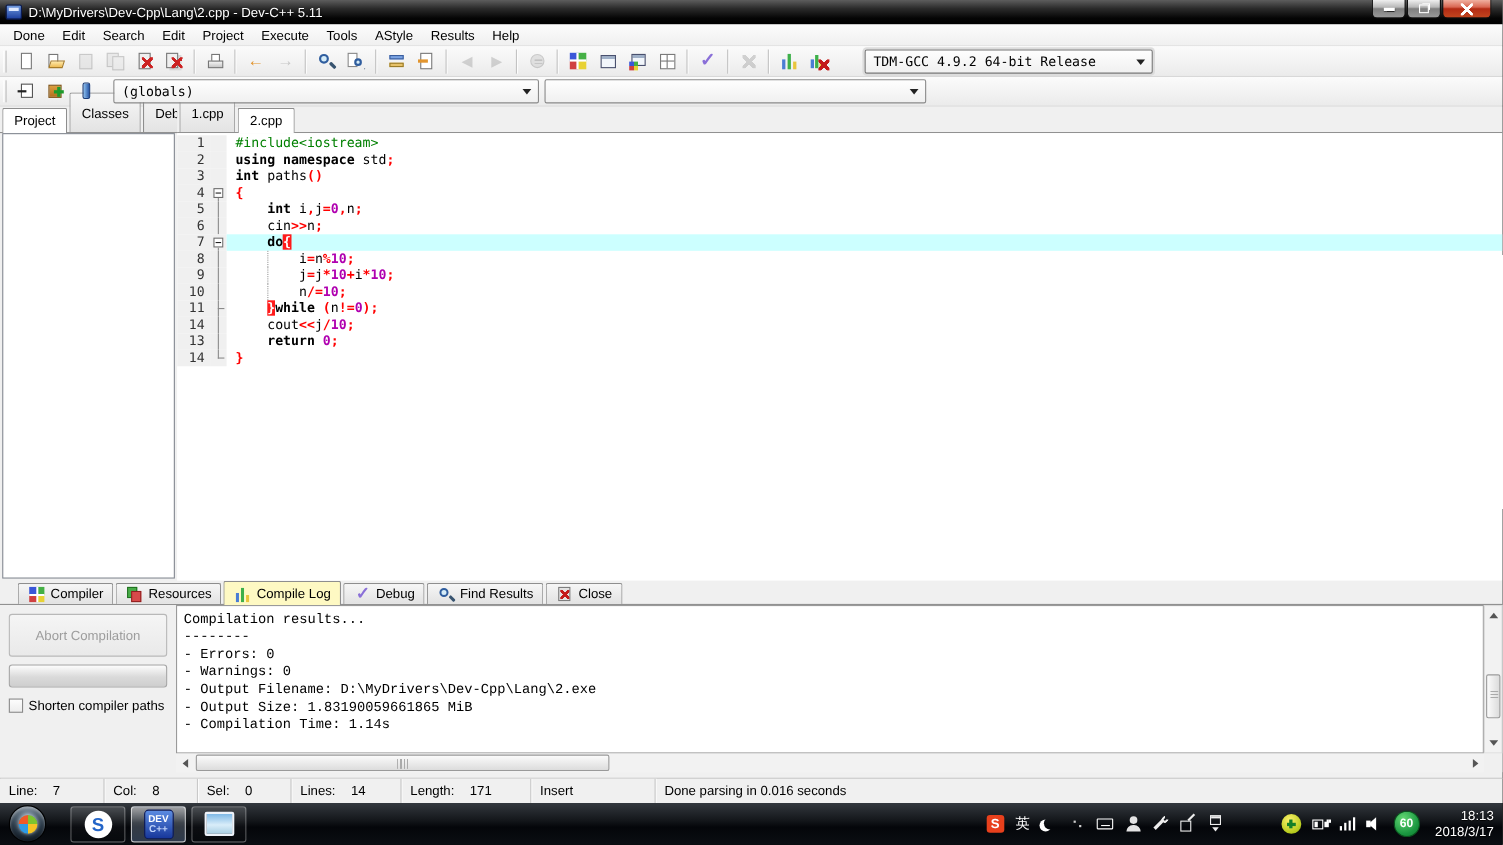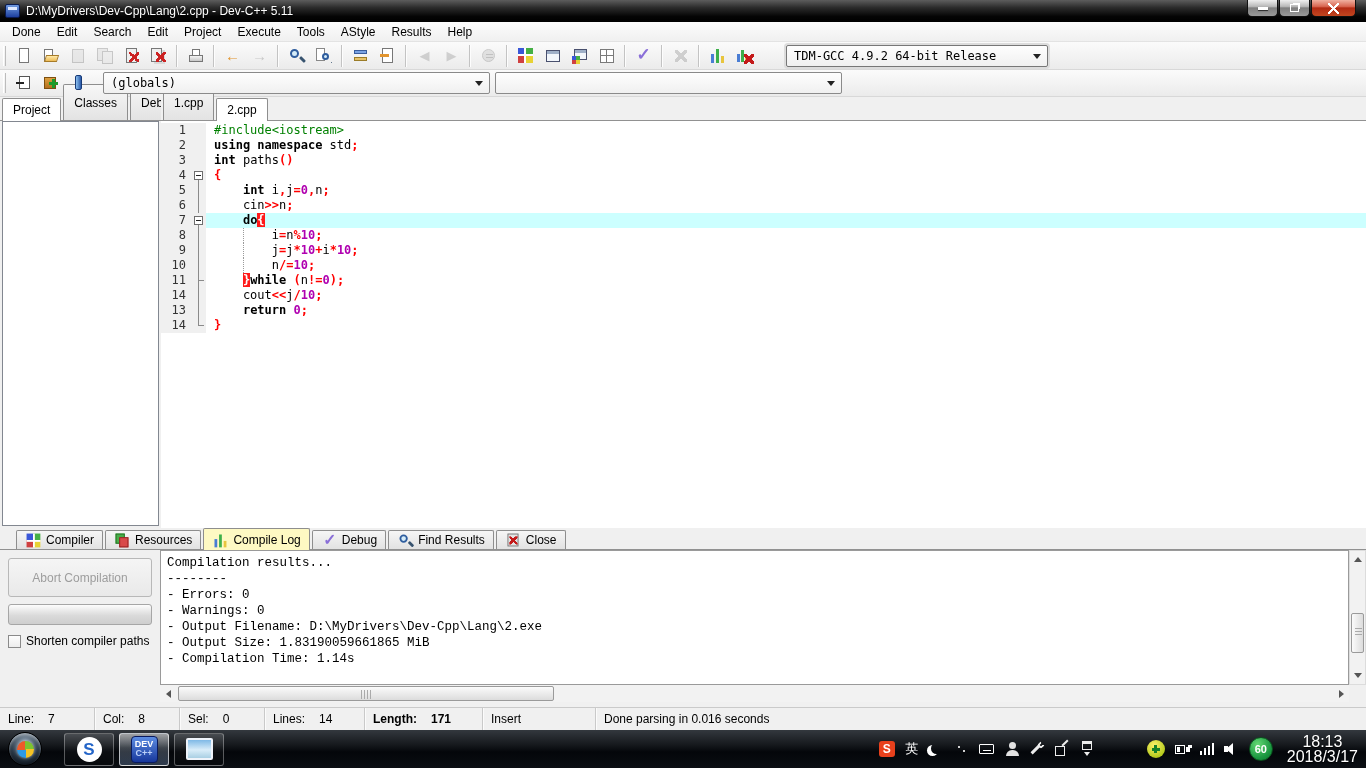--- a/index.html
+++ b/index.html
@@ -183,21 +183,21 @@
   .i-show-hidden b{position:absolute;left:5px;top:11px;width:0;height:0;border:3px solid transparent;border-top:4px solid #ededed}
   .i-360-shield{width:18px;height:18px}
   .i-360-shield i{position:absolute;left:0;top:0;width:18px;height:18px;border-radius:50%;background:radial-gradient(circle at 40% 30%,#fdf06a,#b6cb1e 70%,#8fa614)}
   .i-360-shield b{position:absolute;left:5px;top:5px;width:8px;height:8px;background:linear-gradient(#157f28,#157f28) 50% 50%/8px 3px no-repeat,linear-gradient(#157f28,#157f28) 50% 50%/3px 8px no-repeat}
   .i-power i{position:absolute;left:1px;top:4px;width:10px;height:9px;border:1px solid #fff;background:linear-gradient(#fff,#fff) 1px 1px/3px 5px no-repeat}
   .i-power b{position:absolute;left:12px;top:6px;width:4px;height:5px;background:#fff;box-shadow:1px -3px 0 -1px #fff,3px -3px 0 -1px #fff}
   .i-network-signal i{position:absolute;left:1px;top:2px;width:14px;height:12px;background:linear-gradient(#fff,#fff) left 0 bottom 0/2px 4px,linear-gradient(#fff,#fff) left 4px bottom 0/2px 7px,linear-gradient(#fff,#fff) left 8px bottom 0/2px 9px,linear-gradient(#fff,#fff) left 12px bottom 0/2px 12px;background-repeat:no-repeat}
   .i-volume i{position:absolute;left:0;top:5px;width:4px;height:6px;background:#fff}
   .i-volume b{position:absolute;left:2px;top:2px;width:0;height:0;border:6px solid transparent;border-right:7px solid #fff;border-left:0}
   .i-speedball{width:24px;height:24px;border-radius:50%;background:radial-gradient(circle at 35% 28%,#63d873,#1a9640 65%,#0c7a2c);border:1px solid #0a541e;color:#fff;font-size:11px;font-weight:bold;line-height:22px}
-  .clock{text-align:center;font-size:16px;line-height:15px;margin-left:5px;text-shadow:0 1px 1px #000}
+  .clock{text-align:right;font-size:12px;line-height:15px;margin-left:5px;text-shadow:0 1px 1px #000}
 </style>
 </head>
 <body>
 
 <div id="screen">
   <div class="app">
 
     <div class="titlebar">
       <span class="appicon">
           <i></i>
@@ -624,21 +624,21 @@
           <span>8</span>
         </div>
         <div class="sti" style="width: 85px;">
           <span>Sel:</span>
           <span>0</span>
         </div>
         <div class="sti" style="width: 100px;">
           <span>Lines:</span>
           <span>14</span>
         </div>
-        <div class="sti" style="width: 118px; font-weight: bold;">
+        <div class="sti" style="width: 118px;">
           <span>Length:</span>
           <span>171</span>
         </div>
         <div class="sti" style="width: 113px;">
           <span>Insert</span>
         </div>
         <div class="sti last">
           <span>Done parsing in 0.016 seconds</span>
         </div>
       </div>

